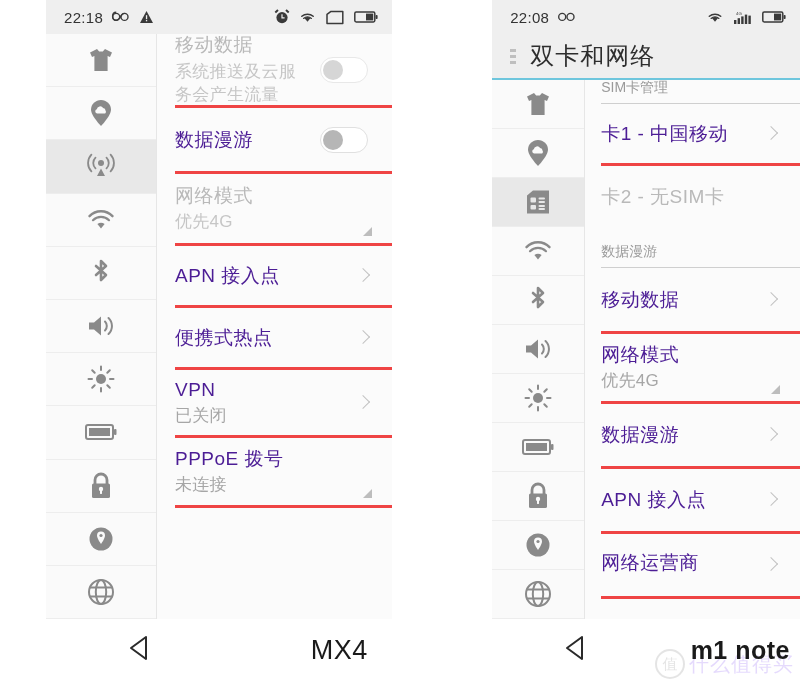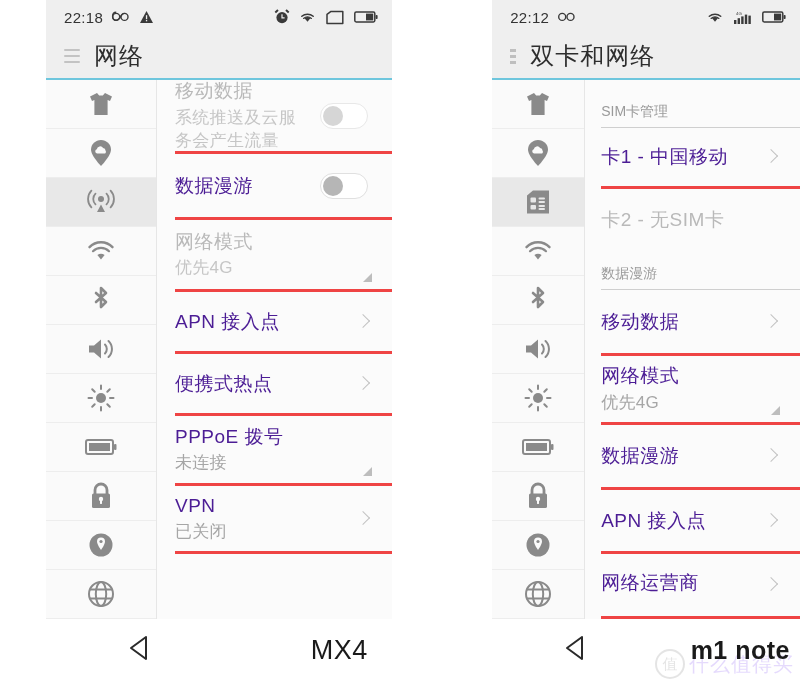--- a/index.html
+++ b/index.html
@@ -194,28 +194,20 @@
           <path d="M2 13.6V4.4L6 1.4h11.8v12.2z" fill="none" stroke="#3a3a3a" stroke-width="1.5" stroke-linejoin="round"></path>
         </svg>
         <svg class="sb-ico" width="24" height="14" viewBox="0 0 24 14">
           <rect x="0.8" y="2" width="20" height="10" rx="1.4" fill="none" stroke="#3a3a3a" stroke-width="1.5"></rect>
           <rect x="21.6" y="5" width="2" height="4" rx="0.8" fill="#3a3a3a"></rect>
           <rect x="12" y="3.6" width="7.2" height="6.8" fill="#3a3a3a"></rect>
         </svg>
       </div>
     </div>
 
-    <div class="titlebar">
-      <div class="hamburger">
-          <i></i>
-          <i></i>
-          <i></i>
-        </div>
-      <div class="title-txt">网络</div>
-    </div>
 
     <div class="content">
 
       <div class="sidebar">
         <div class="side-item">
           <svg width="26" height="24" viewBox="0 0 26 24">
               <path d="M9 1 2 4.5l2 4.5 2.4-1.1V23h13.2V7.9L22 9l2-4.5L17 1l-2.2 2.6h-3.6z" fill="#8a8a8a"></path>
             </svg>
         </div>
         <div class="side-item">
@@ -334,36 +326,36 @@
 
         <div class="row" style="height:62px;">
           <div class="texts">
             <div class="ttl">便携式热点</div>
           </div>
           <div class="acc">
             <span class="chev"></span>
           </div>
         </div>
 
+        <div class="row" style="height:68px;">
+          <div class="texts">
+            <div class="ttl">VPN</div>
+            <div class="sub">已关闭</div>
+          </div>
+          <div class="acc">
+            <span class="chev"></span>
+          </div>
+        </div>
+
         <div class="row" style="height:70px;">
           <div class="texts">
             <div class="ttl">PPPoE 拨号</div>
             <div class="sub">未连接</div>
           </div>
           <span class="corner"></span>
-        </div>
-
-        <div class="row" style="height:68px;">
-          <div class="texts">
-            <div class="ttl">VPN</div>
-            <div class="sub">已关闭</div>
-          </div>
-          <div class="acc">
-            <span class="chev"></span>
-          </div>
         </div>
 
       </div>
     </div>
 
     <div class="navbar">
       <div class="back-wrap">
         <svg width="26" height="28" viewBox="0 0 26 28">
             <path d="M20 3 5 14l15 11z" fill="none" stroke="#2a2a2a" stroke-width="2" stroke-linejoin="round"></path>
           </svg>
@@ -371,21 +363,21 @@
       <div class="model">MX4</div>
     </div>
   </div>
 
   <div class="phone gap"></div>
 
   <div class="phone right">
 
     <div class="statusbar">
       <div class="sb-left">
-        <span class="sb-time">22:12</span>
+        <span class="sb-time">22:08</span>
         <svg class="sb-ico" width="20" height="14" viewBox="0 0 20 14">
           <circle cx="5.2" cy="6.9" r="3.5" fill="none" stroke="#3a3a3a" stroke-width="1.4"></circle>
           <circle cx="13.5" cy="6.9" r="3.5" fill="none" stroke="#3a3a3a" stroke-width="1.4"></circle>
         </svg>
       </div>
       <div class="sb-right">
         <svg class="sb-ico" width="18" height="14" viewBox="0 0 18 14">
           <path d="M9 11.8 6.1 8.2a4.6 4.6 0 0 1 5.8 0z" fill="#3a3a3a"></path>
           <path d="M3.3 6.3a8.6 8.6 0 0 1 11.4 0" fill="none" stroke="#3a3a3a" stroke-width="1.5" stroke-linecap="round"></path>
           <path d="M5.1 8.4a6 6 0 0 1 7.8 0" fill="none" stroke="#3a3a3a" stroke-width="1.3" stroke-linecap="round"></path>
@@ -492,21 +484,21 @@
           <svg width="28" height="28" viewBox="0 0 28 28">
               <circle cx="14" cy="14" r="12" fill="none" stroke="#8a8a8a" stroke-width="2"></circle>
               <ellipse cx="14" cy="14" rx="5.2" ry="12" fill="none" stroke="#8a8a8a" stroke-width="2"></ellipse>
               <path d="M2.6 9.6h22.8M2.6 18.4h22.8" stroke="#8a8a8a" stroke-width="2"></path>
             </svg>
         </div>
       </div>
 
       <div class="list">
 
-        <div class="sec-label" style="height:48px;">SIM卡管理</div>
+        <div class="sec-label" style="height:24px;">SIM卡管理</div>
 
         <div class="row" style="height:62px;">
           <div class="texts">
             <div class="ttl">卡1 - 中国移动</div>
           </div>
           <div class="acc">
             <span class="chev"></span>
           </div>
         </div>
 

